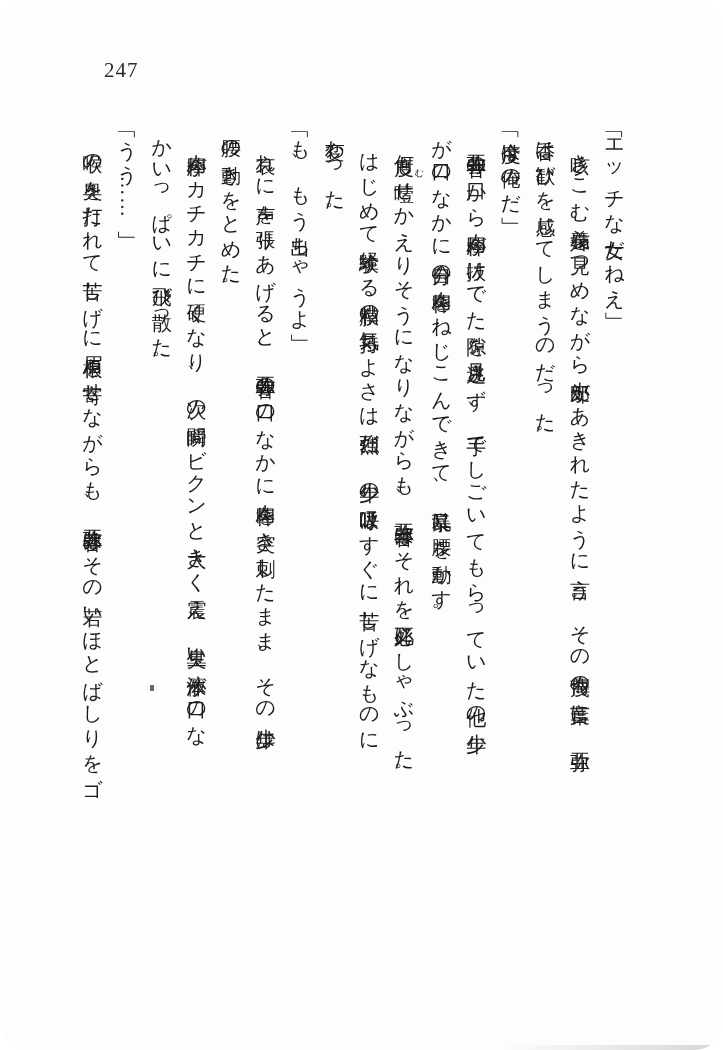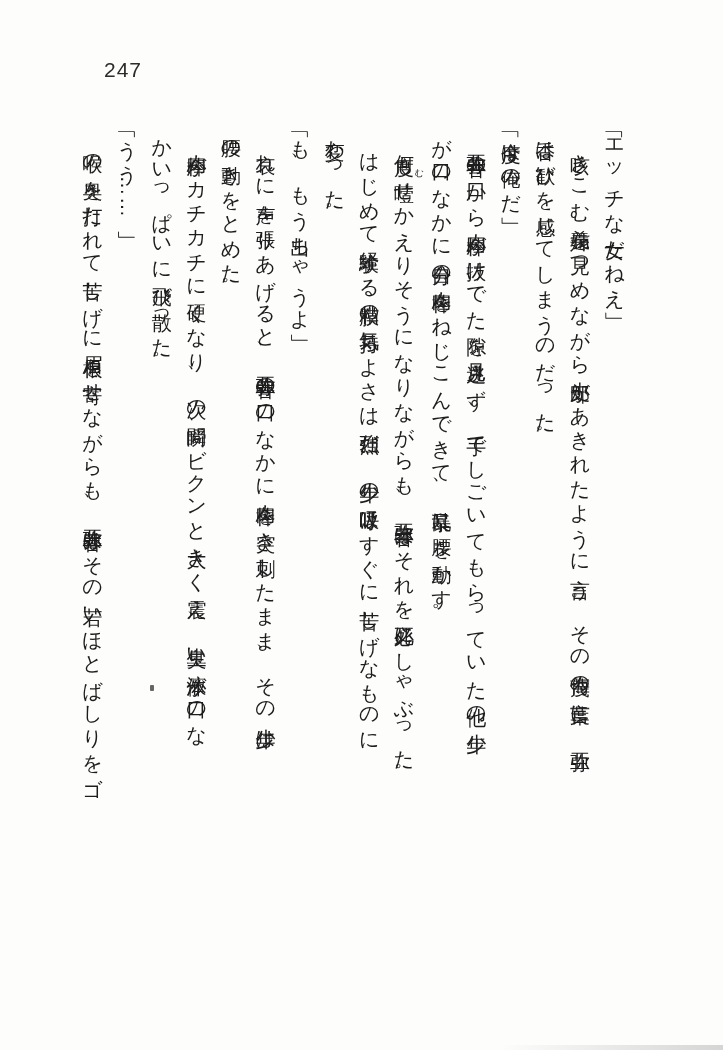--- a/index.html
+++ b/index.html
@@ -6,22 +6,23 @@
     margin: 0;
     padding: 0;
     background: #ffffff;
   }
   .page {
     position: relative;
     width: 723px;
     height: 1050px;
     background: #fdfdfc;
     overflow: hidden;
-    font-family: Liberation Sans, sans-serif;
+    font-family: Liberation Serif, serif;
     color: #1d1d1d;
+    border-radius: 28px;
   }
   .page-number {
     position: absolute;
     top: 58px;
     left: 104px;
     font-size: 21px;
     letter-spacing: 1px;
     color: #2b2b2b;
   }
   .text-block {

